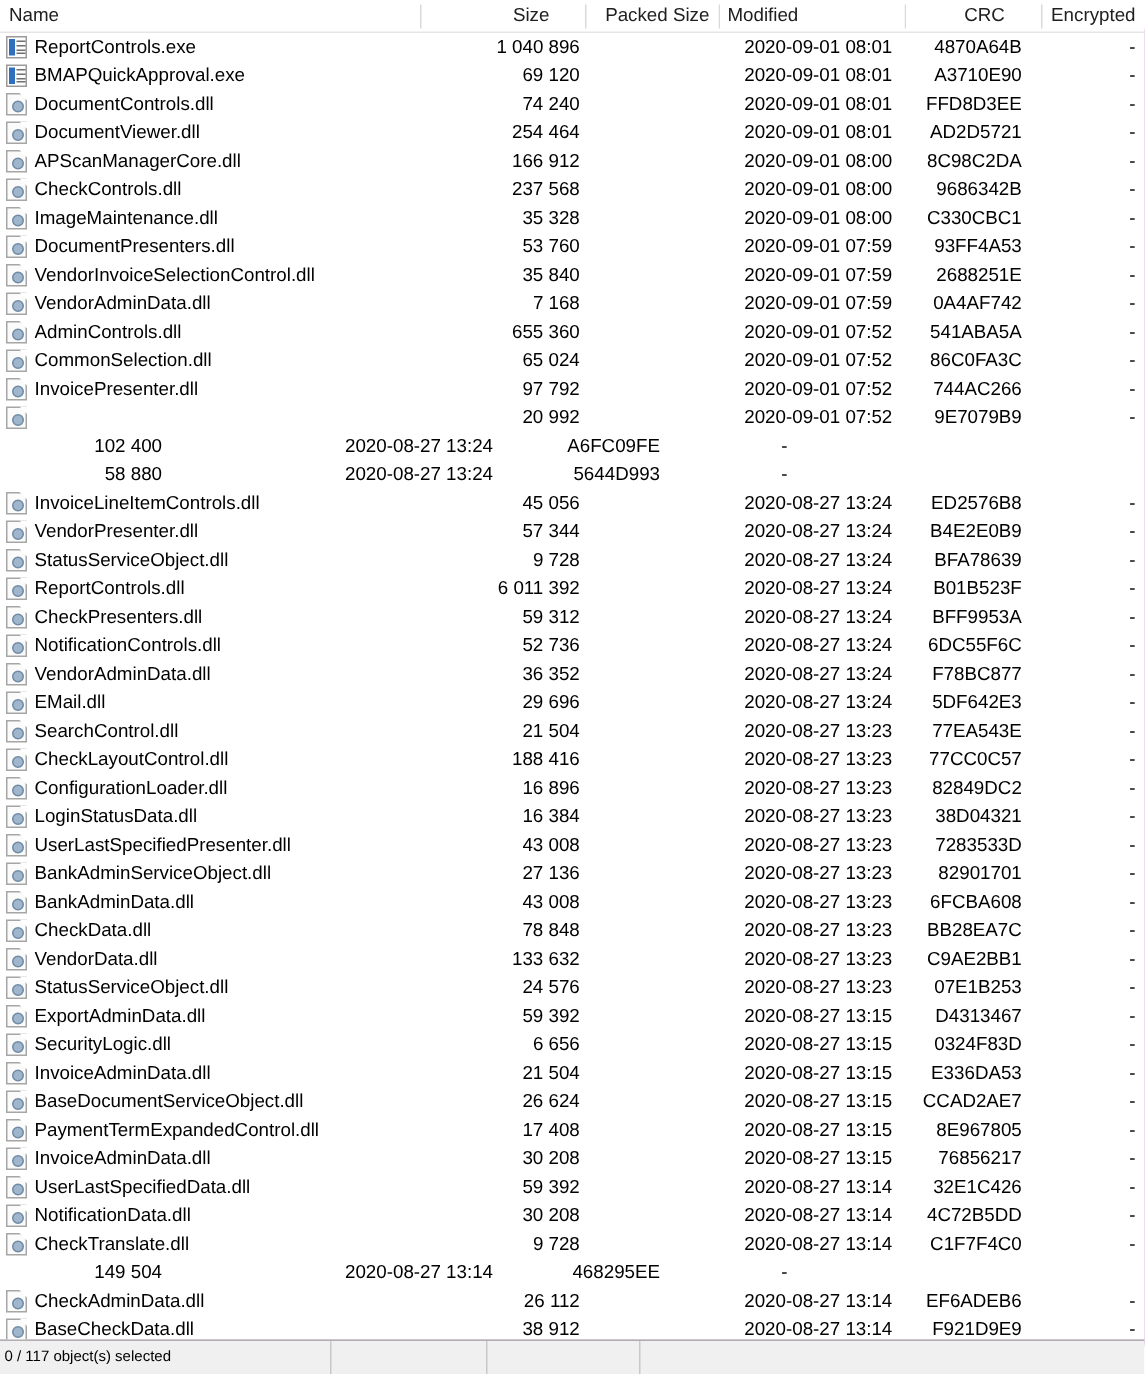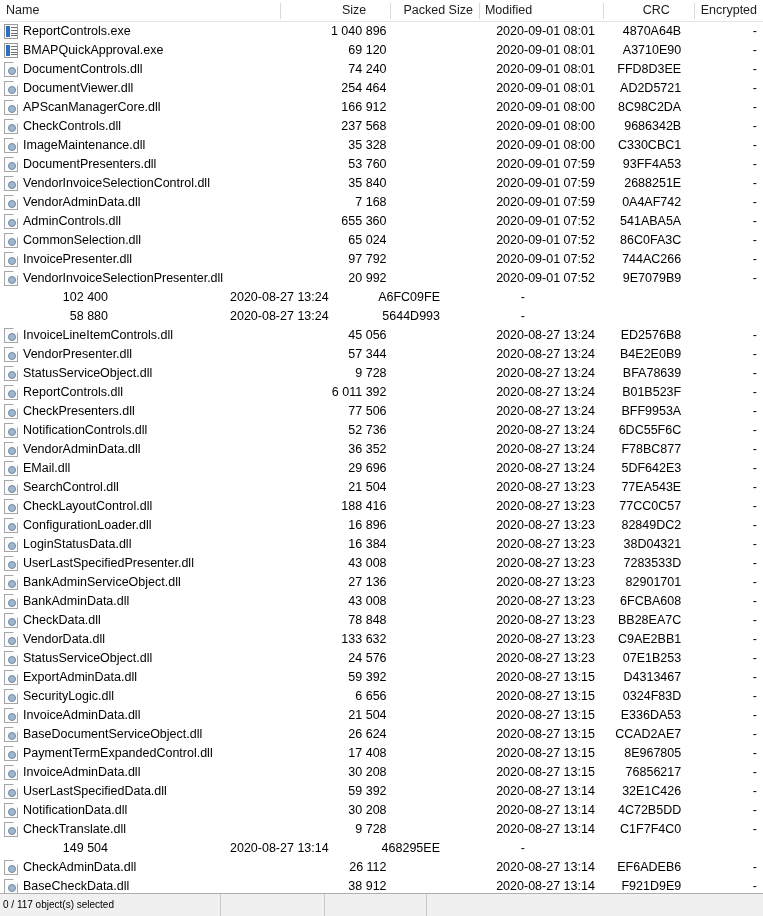--- a/index.html
+++ b/index.html
@@ -338,21 +338,20 @@
         </div>
         <div class="cell c-size right">97 792</div>
         <div class="cell c-packed right"></div>
         <div class="cell c-modified left">2020-09-01 07:52</div>
         <div class="cell c-crc right">744AC266</div>
         <div class="cell c-enc right">-</div>
       </div>
       <div class="row">
         <div class="cell c-name left">
           <span class="ficon dll"></span>
-          <span class="fname">VendorInvoiceSelectionPresenter.dll</span>
         </div>
         <div class="cell c-size right">20 992</div>
         <div class="cell c-packed right"></div>
         <div class="cell c-modified left">2020-09-01 07:52</div>
         <div class="cell c-crc right">9E7079B9</div>
         <div class="cell c-enc right">-</div>
       </div>
       <div class="row">
         <div class="cell c-size right">102 400</div>
         <div class="cell c-packed right"></div>
@@ -409,21 +408,21 @@
         <div class="cell c-packed right"></div>
         <div class="cell c-modified left">2020-08-27 13:24</div>
         <div class="cell c-crc right">B01B523F</div>
         <div class="cell c-enc right">-</div>
       </div>
       <div class="row">
         <div class="cell c-name left">
           <span class="ficon dll"></span>
           <span class="fname">CheckPresenters.dll</span>
         </div>
-        <div class="cell c-size right">77 506</div>
+        <div class="cell c-size right">59 312</div>
         <div class="cell c-packed right"></div>
         <div class="cell c-modified left">2020-08-27 13:24</div>
         <div class="cell c-crc right">BFF9953A</div>
         <div class="cell c-enc right">-</div>
       </div>
       <div class="row">
         <div class="cell c-name left">
           <span class="ficon dll"></span>
           <span class="fname">NotificationControls.dll</span>
         </div>

